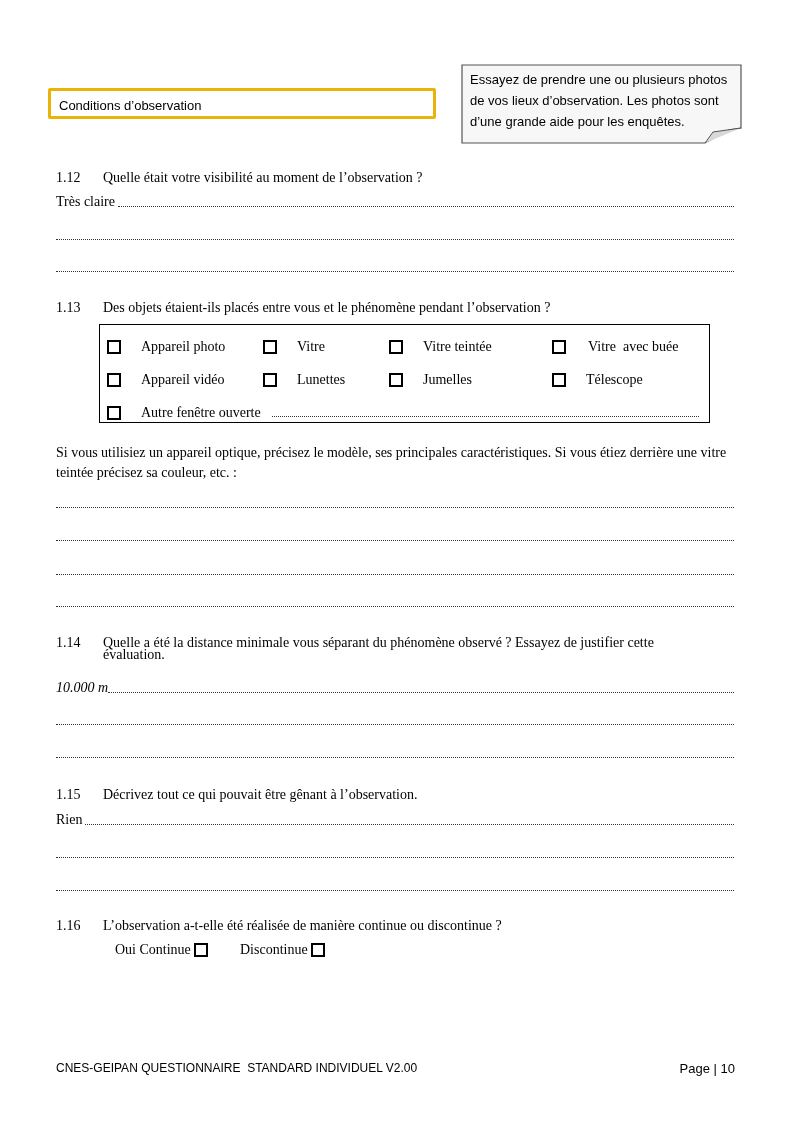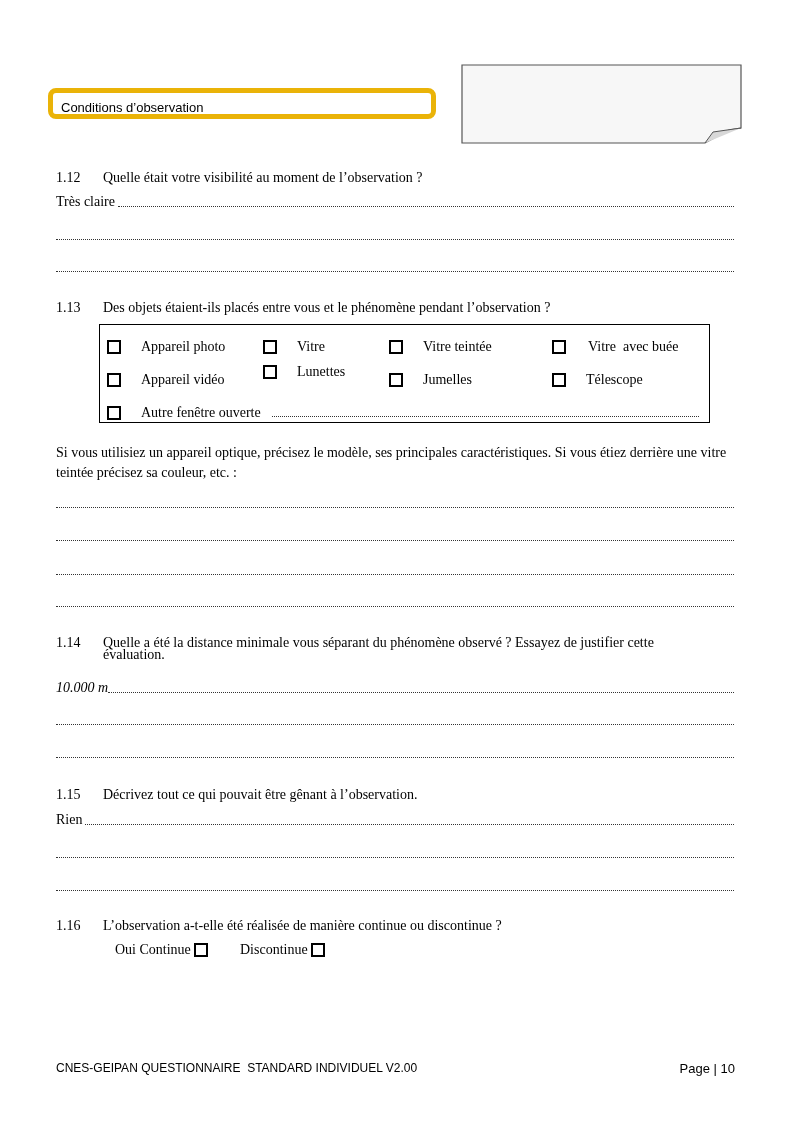--- a/index.html
+++ b/index.html
@@ -1,20 +1,20 @@
 <!DOCTYPE html>
 <html><head>
 <meta charset="utf-8">
 <style>
   html, body { margin: 0; padding: 0; background: #ffffff; }
   body { width: 790px; height: 1122px; position: relative; overflow: hidden; color: #000; }
 
   .section-header {
     position: absolute; left: 48px; top: 88px; width: 388px; height: 31px;
-    border: 5px solid #eab308; border-radius: 8px; box-sizing: border-box;
+    border: 3px solid #eab308; border-radius: 2px; box-sizing: border-box;
     font-family: "Liberation Sans", sans-serif; font-size: 13px;
     padding: 7px 0 10px 8px;
   }
   .callout {
     position: absolute; left: 461px; top: 64px; width: 281px; height: 78px;
     box-sizing: border-box;
   }
   .callout svg { position: absolute; left: 0; top: 0; }
   .callout-text {
     position: absolute; left: 9px; top: 5px; width: 270px;
@@ -57,20 +57,21 @@
 
 <div class="section-header">
   <span>Conditions d’observation</span>
 </div>
 
 <div class="callout">
   <svg width="281" height="80">
     <path d="M1,1 L280,1 L280,64 L268,66 L244,79 L1,79 Z" fill="#f7f7f7" stroke="#555" stroke-width="1.2"></path>
     <path d="M244,79 L252,68 L280,64" fill="#d8d8d8" stroke="#555" stroke-width="1"></path>
   </svg>
+  <div class="callout-text">Essayez de prendre une ou plusieurs photos de vos lieux d’observation. Les photos sont d’une grande aide pour les enquêtes.</div>
 </div>
 
 <div class="q" style="top:162px;">
   <span class="num">1.12</span><span>Quelle était votre visibilité au moment de l’observation ?</span>
 </div>
 <div class="line" style="top:194px;">
   <span>Très claire</span>
     <span class="dots"></span>
 </div>
 <div class="line empty" style="top:227px;">
@@ -100,21 +101,21 @@
 </div>
 <div class="opt" style="left:552px; top:339px;">
   <span class="cb" style="margin-right:22px;"></span>
     <span style="white-space:pre;">Vitre  avec buée</span>
 </div>
 
 <div class="opt" style="left:107px; top:372px;">
   <span class="cb"></span>
     <span>Appareil vidéo</span>
 </div>
-<div class="opt" style="left:263px; top:364px;">
+<div class="opt" style="left:263px; top:372px;">
   <span class="cb"></span>
     <span>Lunettes</span>
 </div>
 <div class="opt" style="left:389px; top:372px;">
   <span class="cb"></span>
     <span>Jumelles</span>
 </div>
 <div class="opt" style="left:552px; top:372px;">
   <span class="cb"></span>
     <span>Télescope</span>

